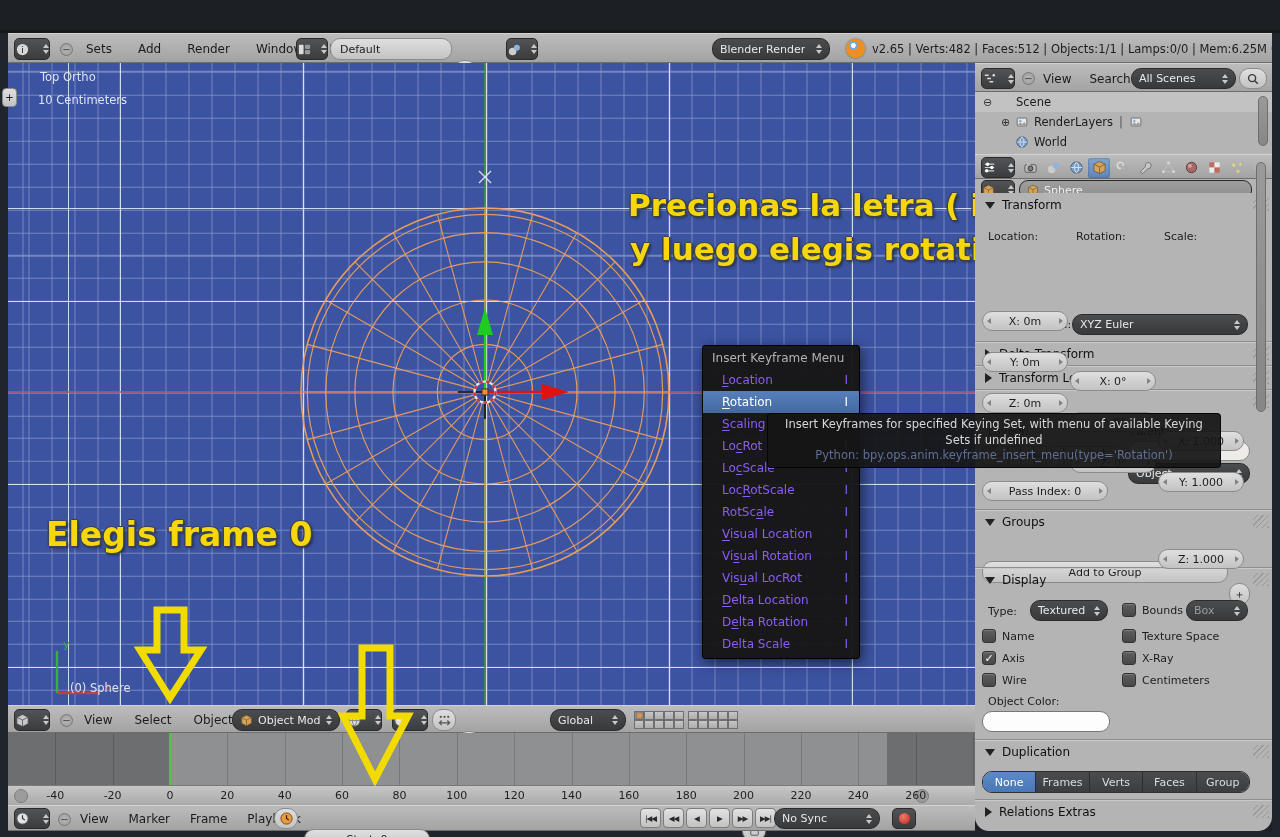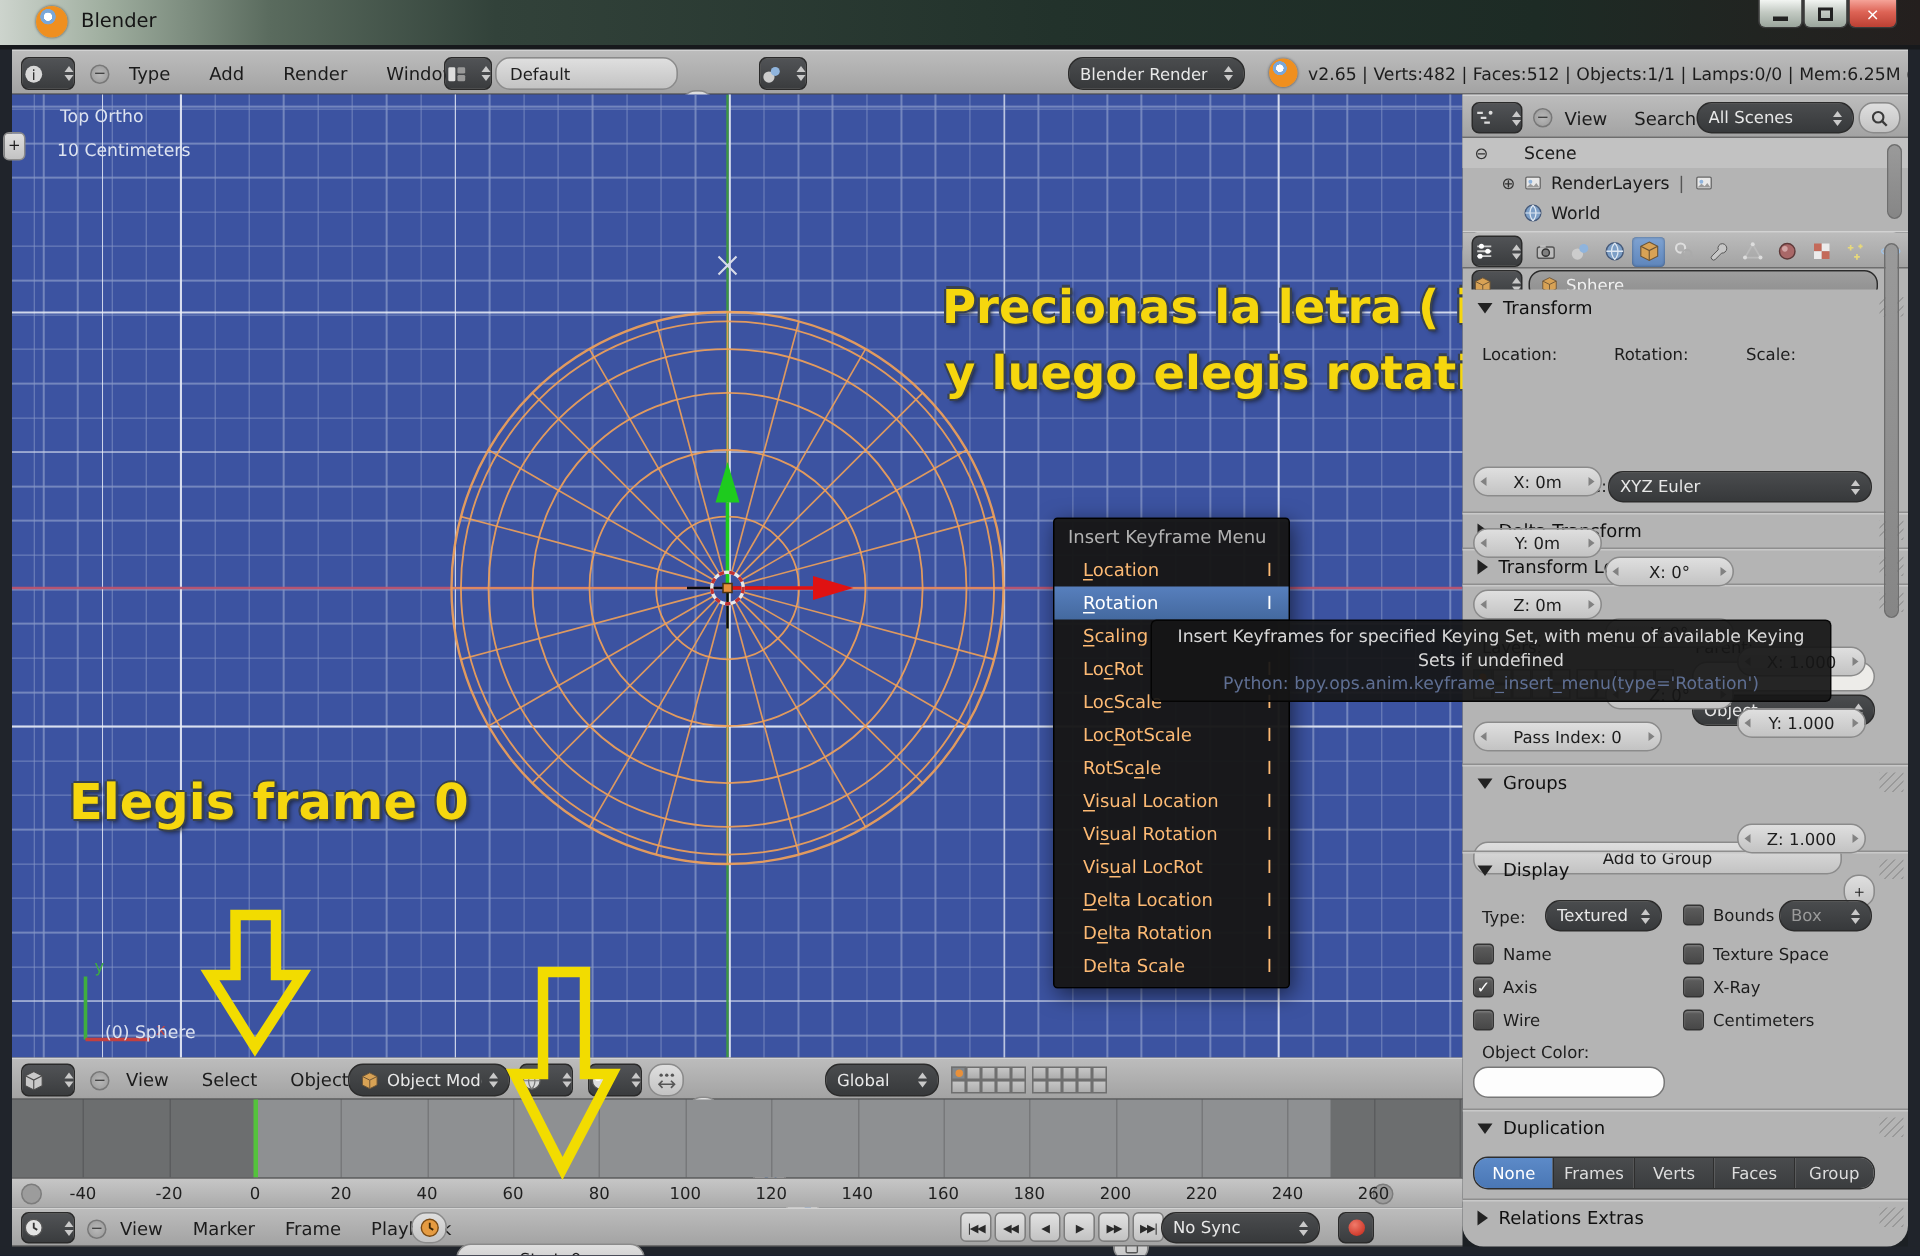--- a/index.html
+++ b/index.html
@@ -61,21 +61,21 @@
       repeating-linear-gradient(90deg, rgba(134,151,199,.75) 0 1px, transparent 1px 22.875px),
       repeating-linear-gradient(0deg,  rgba(134,151,199,.75) 0 1px, transparent 1px 22.875px);
     background-position:112px 0,0 146px,20.5px 0,0 8.75px;}
   .vp-label{position:absolute;font-size:11.5px;color:#dde3f0;white-space:nowrap;}
   .ytext{position:absolute;font-weight:bold;color:#f6d70e;white-space:nowrap;
     text-shadow:1.5px 0 0 #39424f,-1.5px 0 0 #39424f,0 1.5px 0 #39424f,0 -1.5px 0 #39424f,2px 2px 3px rgba(20,25,35,.7);}
 
   
   .kmenu{background:rgba(23,23,23,.97);border:1px solid #000;border-radius:3px;box-shadow:2px 4px 14px rgba(0,0,0,.55);padding-bottom:3px;}
   .ktitle{height:23px;display:flex;align-items:center;padding:0 9px;color:#b2b2b2;font-size:12px;}
-  .kitem{height:22px;display:flex;align-items:center;padding:0 11px 0 19px;font-size:12px;color:#fdba74;}
+  .kitem{height:22px;display:flex;align-items:center;padding:0 11px 0 19px;font-size:12px;color:#8b5cf6;}
   .kitem u{text-decoration:underline;text-underline-offset:2px;}
   .kitem.sel{background:linear-gradient(#577fbd,#44699f);color:#fff;}
   .kitem .sc{margin-left:auto;}
 
   
   .btooltip{background:rgba(21,21,21,.93);border-radius:4px;border:1px solid rgba(0,0,0,.8);
     text-align:center;font-size:11.5px;line-height:15.5px;padding:3px 8px;}
   .tt1{color:#d8d8d8;}.tt2{color:#8e8e8e;}.tt3{color:#5f6f93;}
 
   
@@ -103,33 +103,20 @@
   .tl-num{position:absolute;top:3px;transform:translateX(-50%);font-size:11px;color:#1f1f1f;}
   .tl-grid{position:absolute;top:0;width:1px;background:rgba(0,0,0,.16);}
   .pb-btn{width:21px;height:20px;border-radius:4px;border:1px solid #7d7d7d;background:linear-gradient(#e2e2e2,#c2c2c2);
     display:flex;align-items:center;justify-content:center;font-size:7.5px;letter-spacing:-1px;color:#2a2a2a;}
 </style>
 </head>
 <body>
 
 <div id="root">
 
-  <div class="abs titlebar">
-    <span class="abs blogo" style="left:24px;top:4px;width:21px;height:21px;"></span>
-    <span class="tl-title">Blender</span>
-    <div class="winbtn" style="left:1172px;width:30px;">
-        <span style="margin-top:6px;width:10px;height:3px;background:#222;display:block;"></span>
-      </div>
-    <div class="winbtn" style="left:1202px;width:30px;">
-        <span style="width:10px;height:9px;border:2px solid #222;display:block;"></span>
-      </div>
-    <div class="winbtn close" style="left:1232px;width:33px;">
-        <span>×</span>
-      </div>
-  </div>
 
   <div class="abs appborder" style="left:0;top:30px;width:8px;height:807px;"></div>
   <div class="abs appborder" style="left:1272px;top:30px;width:8px;height:807px;"></div>
   <div class="abs appborder" style="left:0;top:831px;width:1280px;height:6px;"></div>
   <div class="abs" style="left:0;top:30px;width:1280px;height:3px;background:#17191c;"></div>
 
   <div class="abs bar" style="left:8px;top:33px;width:1264px;height:30px;">
     <div class="abs ed-btn" style="left:6px;top:4px;width:36px;height:22px;">
       <span class="icn" id="ic-info">
           <svg viewBox="0 0 16 16" width="15" height="15">
@@ -137,21 +124,21 @@
             <text x="8" y="12" font-size="10" text-anchor="middle" fill="#222">i</text>
           </svg>
         </span>
       <span class="ud">
           <i class="up"></i>
           <i class="dn"></i>
         </span>
     </div>
     <div class="abs collapse-dot" style="left:52px;top:9px;">−</div>
     <div class="abs menurow" id="topbar-menus" style="left:78px;top:0;height:30px;gap:26px;">
-        <span class="menu-item">Type</span>
+        <span class="menu-item">Sets</span>
         <span class="menu-item">Add</span>
         <span class="menu-item">Render</span>
         <span class="menu-item">Window</span>
         <span class="menu-item">Help</span>
       </div>
     <div class="abs ed-btn" style="left:288px;top:4px;width:32px;height:22px;">
       <span class="icn" id="ic-grid">
           <svg viewBox="0 0 16 16" width="15" height="15">
             <rect x="2" y="3" width="5" height="10" rx="1" fill="#ddd"></rect>
             <rect x="8.5" y="3" width="5.5" height="4.5" rx="1" fill="#999"></rect>

